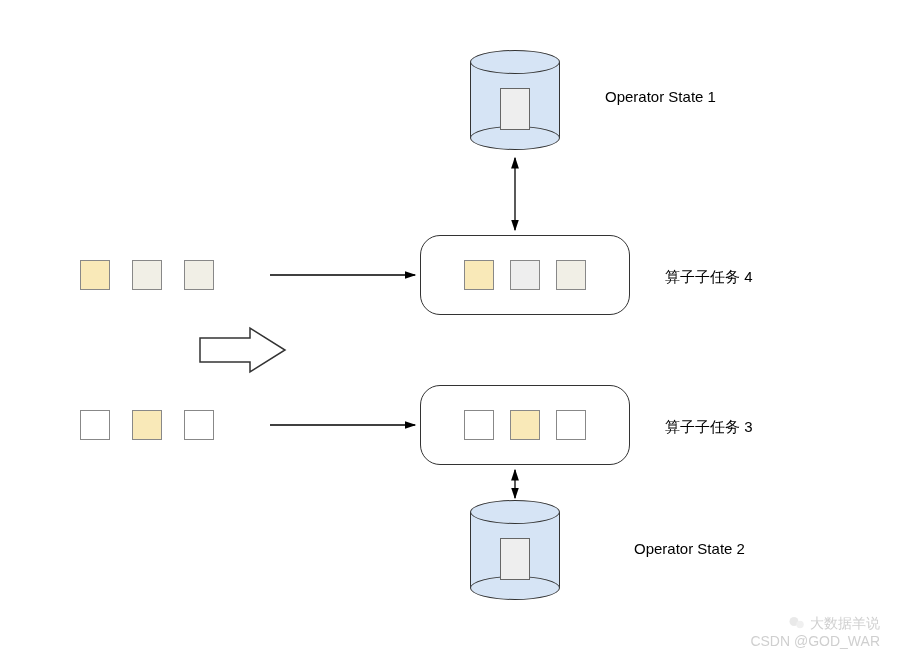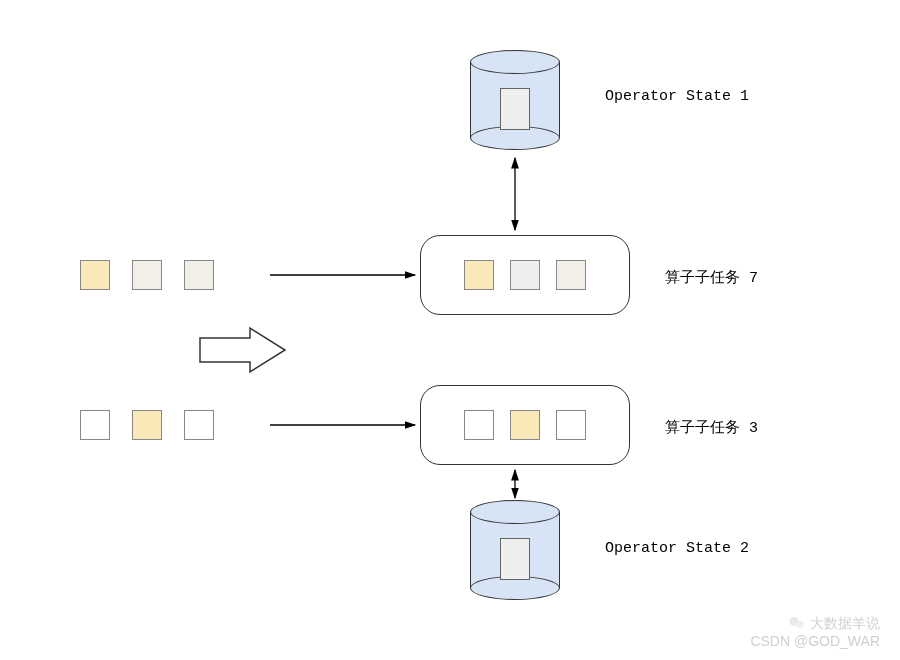--- a/index.html
+++ b/index.html
@@ -77,21 +77,21 @@
 
   
   .stream {
     position: absolute;
     display: flex;
     gap: 22px;
     align-items: center;
   }
 
   
-  .label { position: absolute; white-space: nowrap; font-family: Liberation Mono, monospace; }
+  .label { position: absolute; white-space: nowrap; }
 
   
   .wm {
     position: absolute;
     right: 20px; bottom: 10px;
     color: #bbb;
     font-size: 14px;
     text-align: right;
     line-height: 1.3;
     opacity: 0.7;
@@ -109,28 +109,28 @@
   <div class="inner"></div>
 </div>
 <div class="label" style="left:605px; top:88px;">Operator State 1</div>
 
 <div class="db abs" style="left:470px; top:500px;">
   <div class="body"></div>
   <div class="bottom"></div>
   <div class="top"></div>
   <div class="inner"></div>
 </div>
-<div class="label" style="left:605px; top:540px;">Operator State 2</div>
+<div class="label" style="left:634px; top:540px;">Operator State 2</div>
 
 <div class="subtask" style="left:420px; top:235px;">
   <span class="box c-yellow"></span>
   <span class="box c-gray"></span>
   <span class="box c-beige"></span>
 </div>
-<div class="label" style="left:665px; top:268px;">算子子任务 7</div>
+<div class="label" style="left:665px; top:268px;">算子子任务 4</div>
 
 <div class="subtask" style="left:420px; top:385px;">
   <span class="box c-white"></span>
   <span class="box c-yellow"></span>
   <span class="box c-white"></span>
 </div>
 <div class="label" style="left:665px; top:418px;">算子子任务 3</div>
 
 <div class="stream" style="left:80px; top:260px;">
   <span class="box c-yellow"></span>

